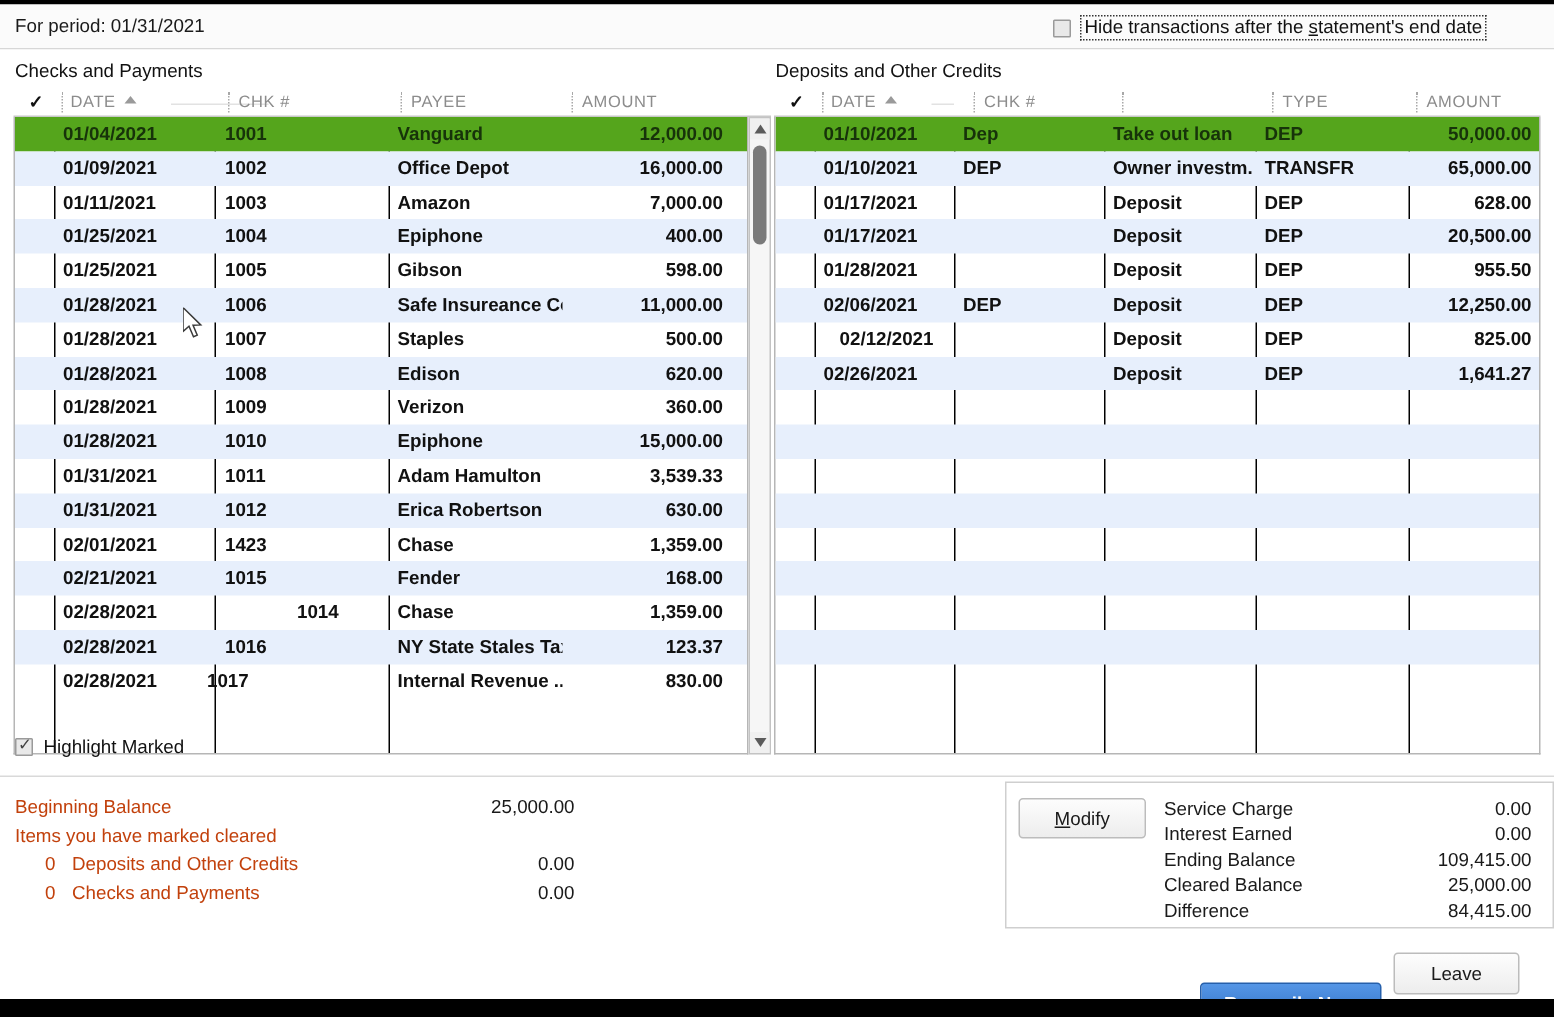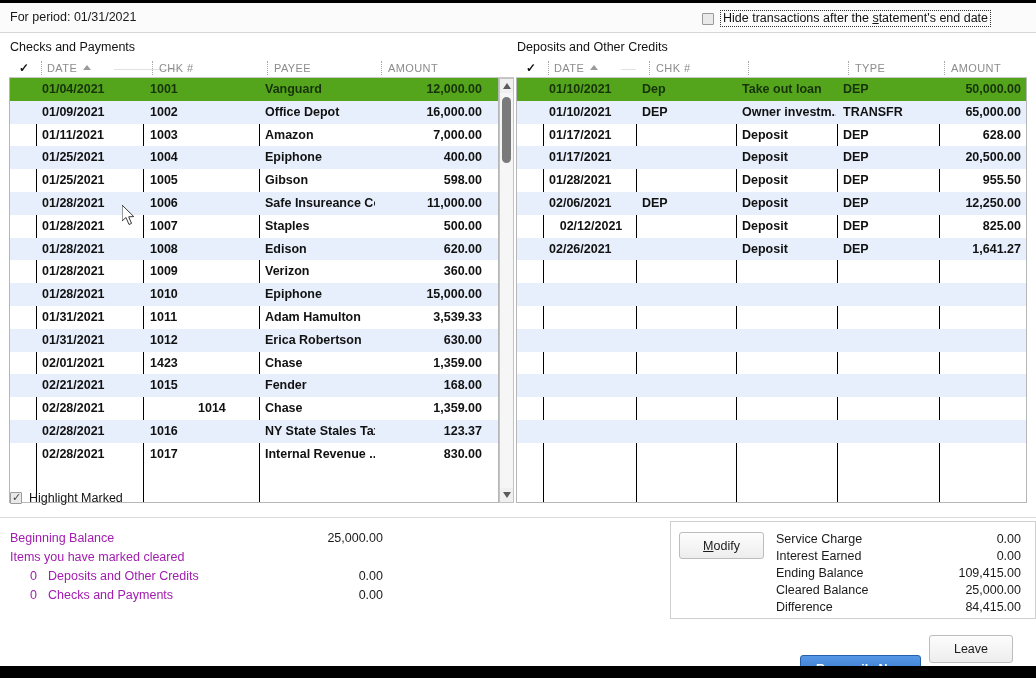--- a/index.html
+++ b/index.html
@@ -126,21 +126,21 @@
     position:absolute;
     background:linear-gradient(#fdfdfd,#ededed);
     border:1px solid #bcbcbc; border-radius:3px;
     font-family:"Liberation Sans", sans-serif;
     font-size:12.5px; color:#1a1a1a; text-align:center;
     cursor:pointer; white-space:nowrap;
   }
 
   
   .summary { position:absolute; left:0; top:519px; width:1036px; height:115px; }
-  .sline { position:absolute; font-size:12.5px; color:#a21caf; white-space:nowrap; }
+  .sline { position:absolute; font-size:12.5px; color:#c2410c; white-space:nowrap; }
   .sval  { position:absolute; font-size:12.5px; color:#1a1a1a; text-align:right; width:120px; }
 
   .sumbox {
     position:absolute; left:670px; top:521px; width:366px; height:98px;
     background:#fff; border:1px solid #cfcfcf;
   }
   .sumbox .lbl { position:absolute; left:105px; font-size:12.5px; color:#1a1a1a; }
   .sumbox .amt { position:absolute; right:14px; width:140px; text-align:right; font-size:12.5px; color:#1a1a1a; }
 
   
@@ -281,21 +281,21 @@
           <div class="c r" style="left: 340px; width: 132px;">1,359.00</div>
         </div>
         <div class="row alt">
           <div class="c" style="left: 32px; width: 98px;">02/28/2021</div>
           <div class="c" style="left: 140px; width: 105px;">1016</div>
           <div class="c" style="left: 255px; width: 110px;">NY State Stales Tax</div>
           <div class="c r" style="left: 340px; width: 132px;">123.37</div>
         </div>
         <div class="row">
           <div class="c" style="left: 32px; width: 98px;">02/28/2021</div>
-          <div class="c" style="left: 140px; width: 105px;">1017</div>
+          <div class="c" style="left: 128px; width: 105px;">1017</div>
           <div class="c" style="left: 255px; width: 110px;">Internal Revenue ...</div>
           <div class="c r" style="left: 340px; width: 132px;">830.00</div>
         </div>
       </div>
 
     <div class="sbar" style="left:499px; top:45px; width:15px; height:425px;">
       <div class="sbtn up">
           <span class="tri-up"></span>
         </div>
       <div class="sthumb"></div>

